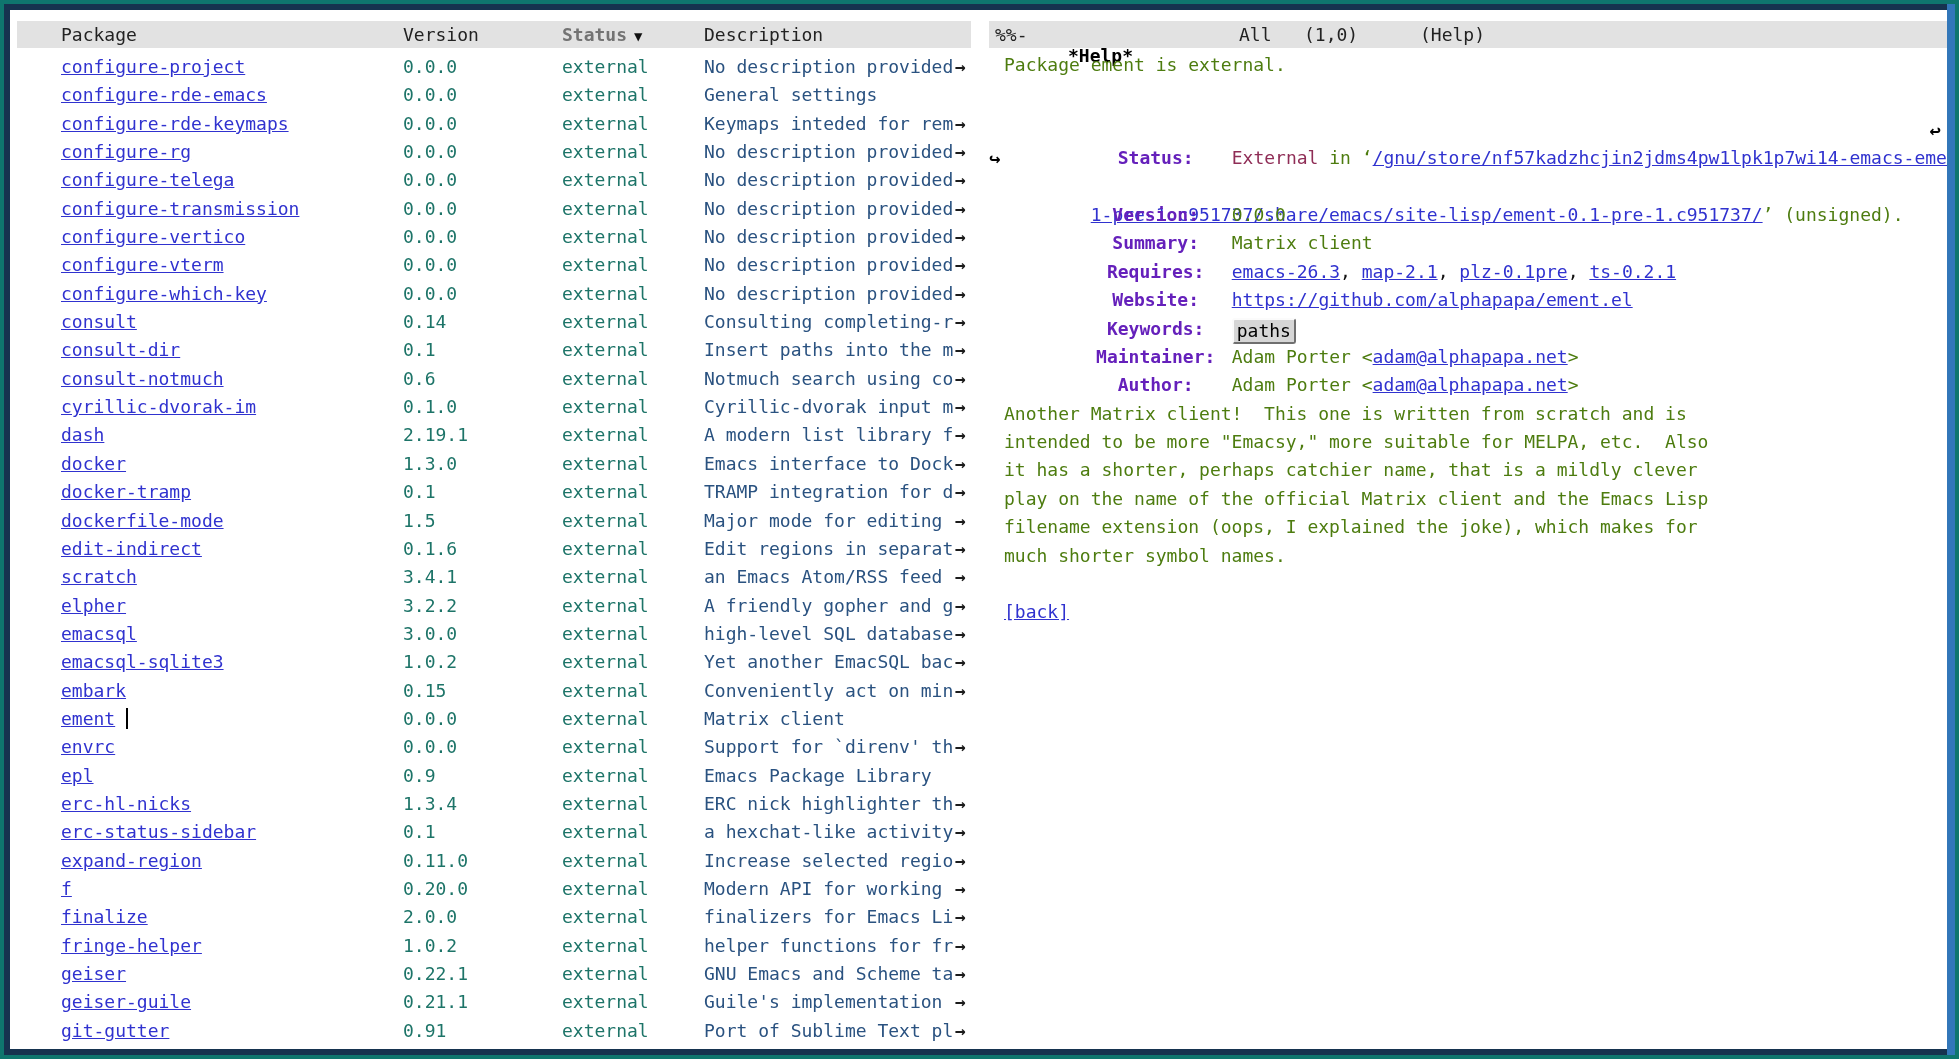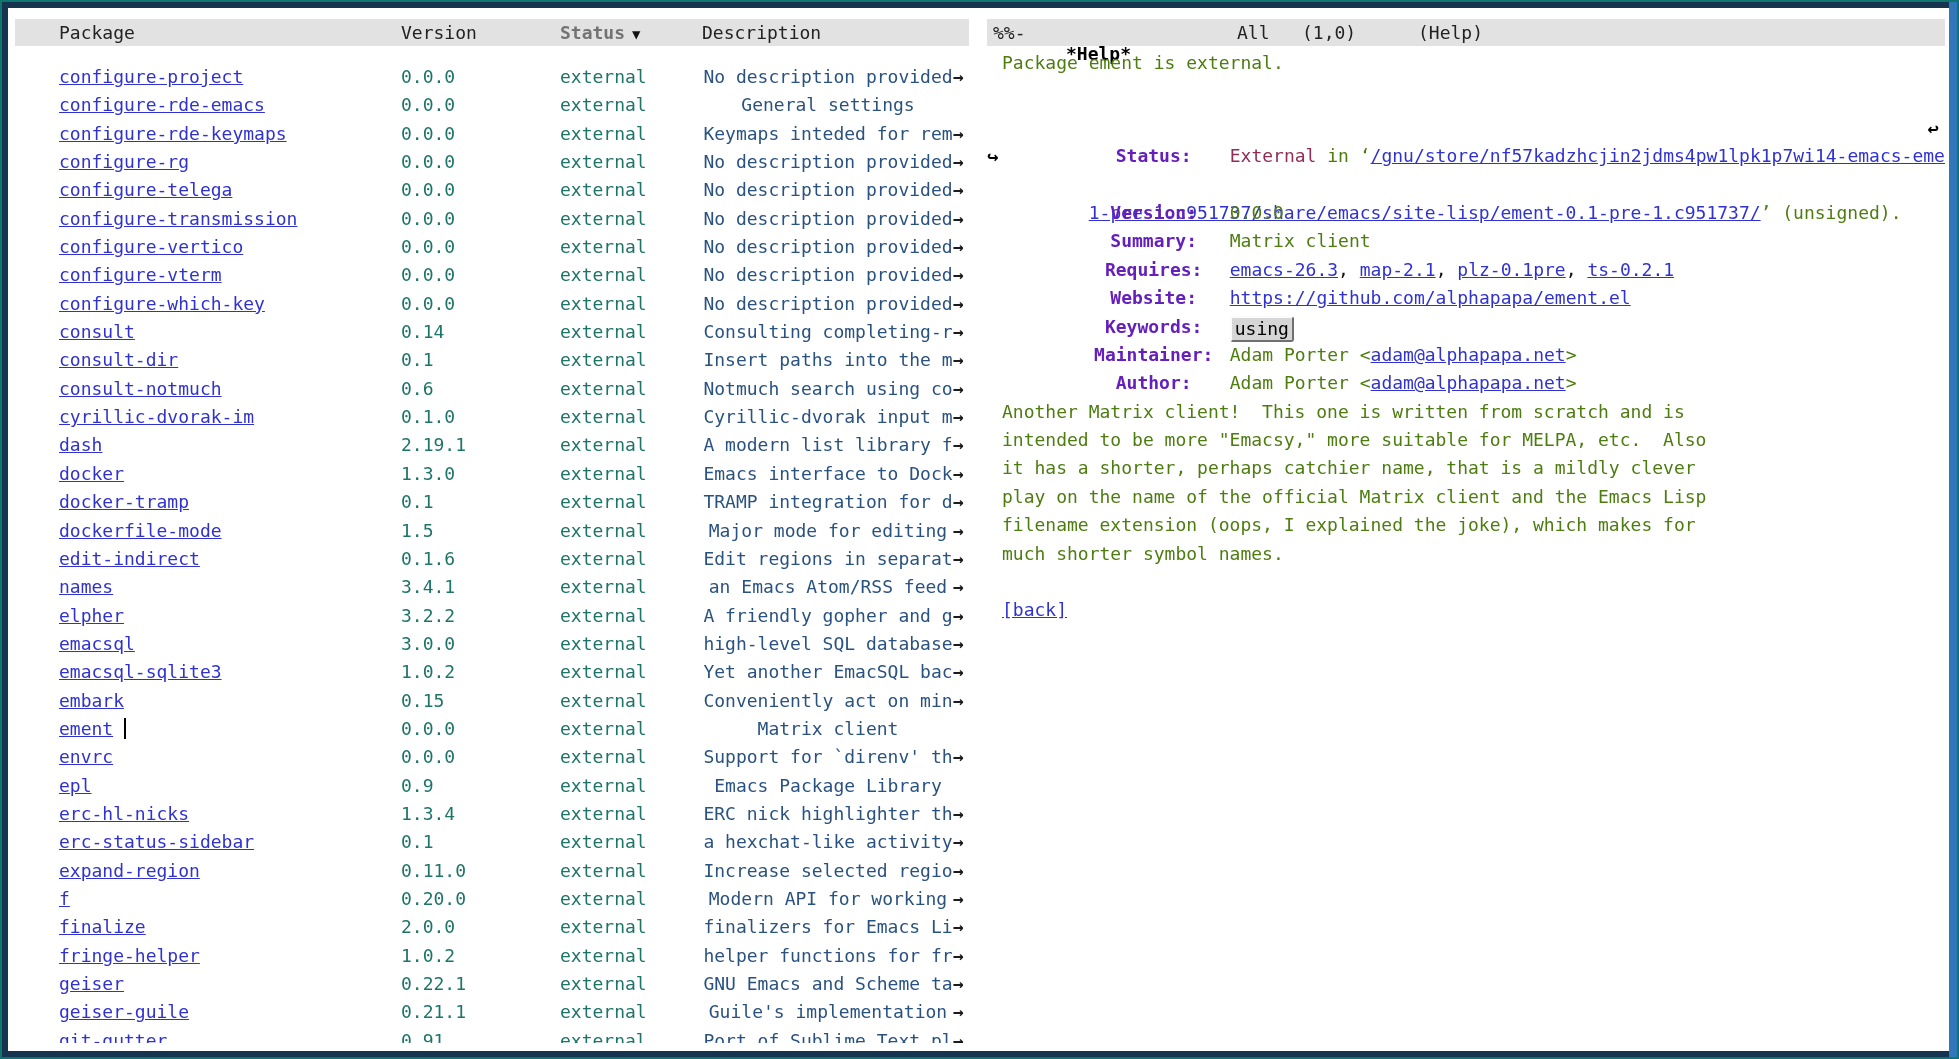--- a/index.html
+++ b/index.html
@@ -1,19 +1,19 @@
 <!DOCTYPE html>
 <html><head>
 <meta charset="utf-8">
 <style>
   html,body{margin:0;padding:0;background:#9f9f9f;}
   .frame{
     position:relative;width:1959px;height:1059px;box-sizing:border-box;
     background:#ffffff;
-    border:2px solid #0f766e;
+    border:4px solid #0f766e;
     box-shadow: inset -8px 0 0 #3277b9, inset 0 0 0 6px #16334f;
     font-family:"DejaVu Sans Mono", monospace;
     font-size:18px;color:#111;overflow:hidden;
   }
   .win{position:absolute;top:9px;overflow:hidden;}
   .left-win{left:13px;width:954px;height:1032px;}
   .right-win{left:985px;width:958px;height:1032px;}
 
   .header-line,.mode-line{
     position:relative;margin-top:8px;height:27px;line-height:27px;
@@ -21,21 +21,21 @@
   }
   .header-line .col{position:absolute;top:0;}
   .c-name{position:absolute;left:44px;}
   .c-ver{position:absolute;left:386px;}
   .c-st{position:absolute;left:545px;}
   .c-desc{position:absolute;left:687px;width:252px;overflow:hidden;white-space:pre;}
   .c-arrow{position:absolute;left:938px;color:#1b1b1b;font-weight:bold;}
   .hdr-status{font-weight:bold;color:#737373;}
   .sort{font-size:14px;color:#111;margin-left:7px;}
 
-  .rows{position:relative;margin-top:17px;text-align:center;}
+  .rows{position:relative;margin-top:5px;}
   .prow{position:relative;height:28.35px;line-height:28.35px;white-space:pre;}
   .prow .c-ver,.prow .c-st{color:#1d7468;}
   .prow .c-desc{color:#2a5280;}
   a.lnk{color:#3032cf;text-decoration:underline;cursor:pointer;}
   .cursor{display:inline-block;width:2px;height:21px;background:#000;vertical-align:-4px;margin-left:11px;}
 
   .mode-line .ml{position:absolute;top:0;}
   .ml-coding{left:6px;}
   .ml-buffer{left:79px;font-weight:bold;color:#000;margin-top:21px;}
   .ml-pos{left:250px;}
@@ -81,21 +81,21 @@
         <div class="prow"><a class="lnk c-name">configure-which-key</a><span class="c-ver">0.0.0</span><span class="c-st">external</span><span class="c-desc">No description provided</span><span class="c-arrow">→</span></div>
         <div class="prow"><a class="lnk c-name">consult</a><span class="c-ver">0.14</span><span class="c-st">external</span><span class="c-desc">Consulting completing-r</span><span class="c-arrow">→</span></div>
         <div class="prow"><a class="lnk c-name">consult-dir</a><span class="c-ver">0.1</span><span class="c-st">external</span><span class="c-desc">Insert paths into the m</span><span class="c-arrow">→</span></div>
         <div class="prow"><a class="lnk c-name">consult-notmuch</a><span class="c-ver">0.6</span><span class="c-st">external</span><span class="c-desc">Notmuch search using co</span><span class="c-arrow">→</span></div>
         <div class="prow"><a class="lnk c-name">cyrillic-dvorak-im</a><span class="c-ver">0.1.0</span><span class="c-st">external</span><span class="c-desc">Cyrillic-dvorak input m</span><span class="c-arrow">→</span></div>
         <div class="prow"><a class="lnk c-name">dash</a><span class="c-ver">2.19.1</span><span class="c-st">external</span><span class="c-desc">A modern list library f</span><span class="c-arrow">→</span></div>
         <div class="prow"><a class="lnk c-name">docker</a><span class="c-ver">1.3.0</span><span class="c-st">external</span><span class="c-desc">Emacs interface to Dock</span><span class="c-arrow">→</span></div>
         <div class="prow"><a class="lnk c-name">docker-tramp</a><span class="c-ver">0.1</span><span class="c-st">external</span><span class="c-desc">TRAMP integration for d</span><span class="c-arrow">→</span></div>
         <div class="prow"><a class="lnk c-name">dockerfile-mode</a><span class="c-ver">1.5</span><span class="c-st">external</span><span class="c-desc">Major mode for editing</span><span class="c-arrow">→</span></div>
         <div class="prow"><a class="lnk c-name">edit-indirect</a><span class="c-ver">0.1.6</span><span class="c-st">external</span><span class="c-desc">Edit regions in separat</span><span class="c-arrow">→</span></div>
-        <div class="prow"><a class="lnk c-name">names</a><span class="c-ver">3.4.1</span><span class="c-st">external</span><span class="c-desc">an Emacs Atom/RSS feed</span><span class="c-arrow">→</span></div>
+        <div class="prow"><a class="lnk c-name">scratch</a><span class="c-ver">3.4.1</span><span class="c-st">external</span><span class="c-desc">an Emacs Atom/RSS feed</span><span class="c-arrow">→</span></div>
         <div class="prow"><a class="lnk c-name">elpher</a><span class="c-ver">3.2.2</span><span class="c-st">external</span><span class="c-desc">A friendly gopher and g</span><span class="c-arrow">→</span></div>
         <div class="prow"><a class="lnk c-name">emacsql</a><span class="c-ver">3.0.0</span><span class="c-st">external</span><span class="c-desc">high-level SQL database</span><span class="c-arrow">→</span></div>
         <div class="prow"><a class="lnk c-name">emacsql-sqlite3</a><span class="c-ver">1.0.2</span><span class="c-st">external</span><span class="c-desc">Yet another EmacSQL bac</span><span class="c-arrow">→</span></div>
         <div class="prow"><a class="lnk c-name">embark</a><span class="c-ver">0.15</span><span class="c-st">external</span><span class="c-desc">Conveniently act on min</span><span class="c-arrow">→</span></div>
         <div class="prow"><a class="lnk c-name">ement<span class="cursor"></span></a><span class="c-ver">0.0.0</span><span class="c-st">external</span><span class="c-desc">Matrix client</span></div>
         <div class="prow"><a class="lnk c-name">envrc</a><span class="c-ver">0.0.0</span><span class="c-st">external</span><span class="c-desc">Support for `direnv' th</span><span class="c-arrow">→</span></div>
         <div class="prow"><a class="lnk c-name">epl</a><span class="c-ver">0.9</span><span class="c-st">external</span><span class="c-desc">Emacs Package Library</span></div>
         <div class="prow"><a class="lnk c-name">erc-hl-nicks</a><span class="c-ver">1.3.4</span><span class="c-st">external</span><span class="c-desc">ERC nick highlighter th</span><span class="c-arrow">→</span></div>
         <div class="prow"><a class="lnk c-name">erc-status-sidebar</a><span class="c-ver">0.1</span><span class="c-st">external</span><span class="c-desc">a hexchat-like activity</span><span class="c-arrow">→</span></div>
         <div class="prow"><a class="lnk c-name">expand-region</a><span class="c-ver">0.11.0</span><span class="c-st">external</span><span class="c-desc">Increase selected regio</span><span class="c-arrow">→</span></div>
@@ -137,21 +137,21 @@
       <div class="hl">
         <span class="lbl">Summary:</span><span class="txt">Matrix client</span>
       </div>
       <div class="hl">
         <span class="lbl">Requires:</span><span id="requires-links"><a class="lnk">emacs-26.3</a>, <a class="lnk">map-2.1</a>, <a class="lnk">plz-0.1pre</a>, <a class="lnk">ts-0.2.1</a></span>
       </div>
       <div class="hl">
         <span class="lbl">Website:</span><a class="lnk">https://github.com/alphapapa/ement.el</a>
       </div>
       <div class="hl">
-        <span class="lbl">Keywords:</span><span class="kbtn">using</span>
+        <span class="lbl">Keywords:</span><span class="kbtn">paths</span>
       </div>
       <div class="hl">
         <span class="lbl">Maintainer:</span><span class="txt">Adam Porter </span><span class="txt">&lt;</span><a class="lnk">adam@alphapapa.net</a><span class="txt">&gt;</span>
       </div>
       <div class="hl">
         <span class="lbl">Author:</span><span class="txt">Adam Porter </span><span class="txt">&lt;</span><a class="lnk">adam@alphapapa.net</a><span class="txt">&gt;</span>
       </div>
 
       <div class="hl"></div>
       <div class="hl"><span class="txt">Another Matrix client!  This one is written from scratch and is</span></div>

